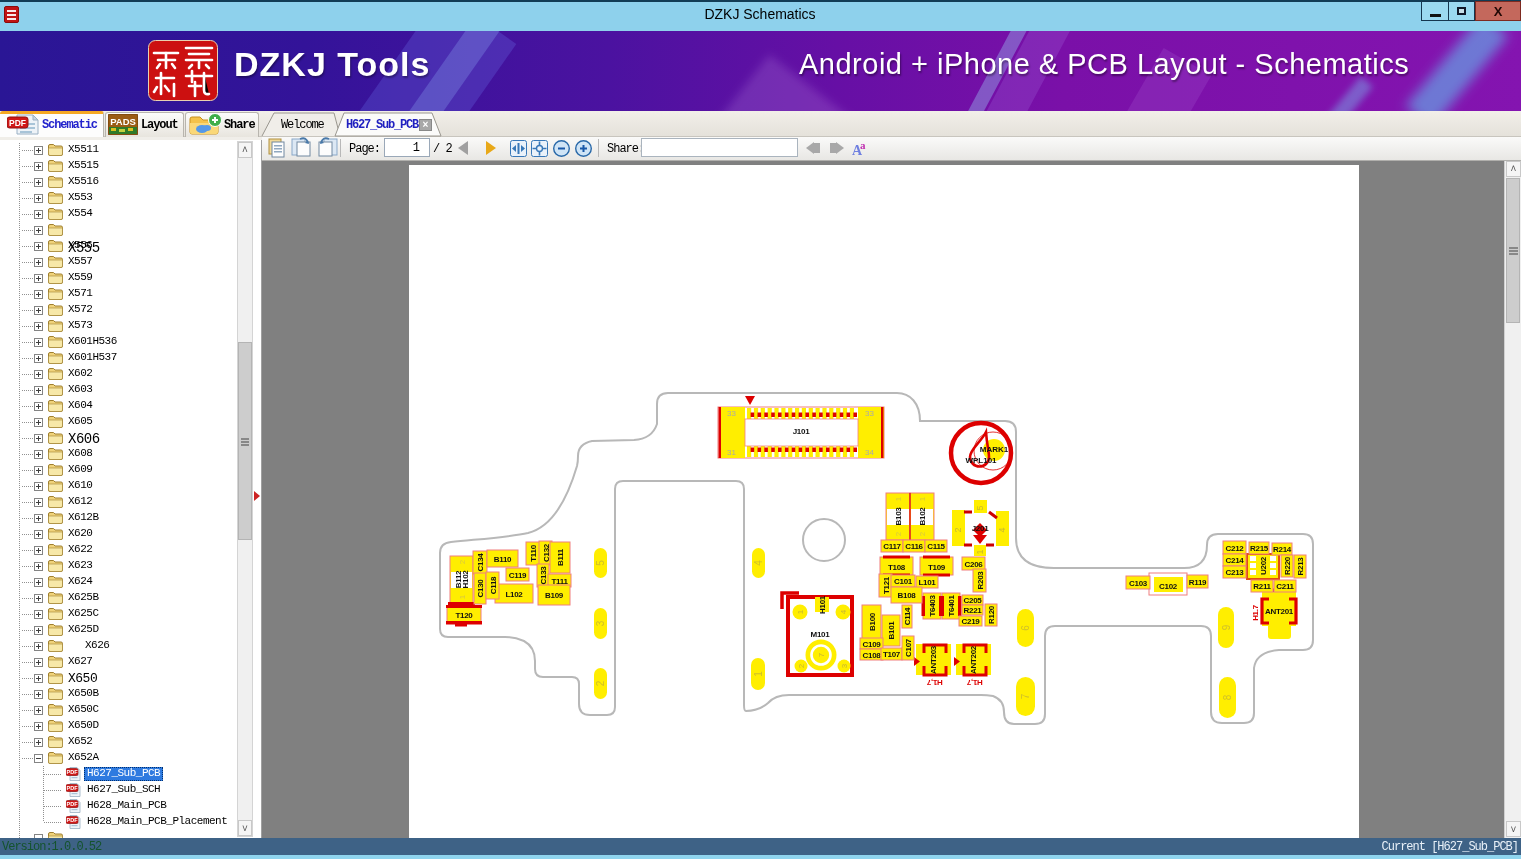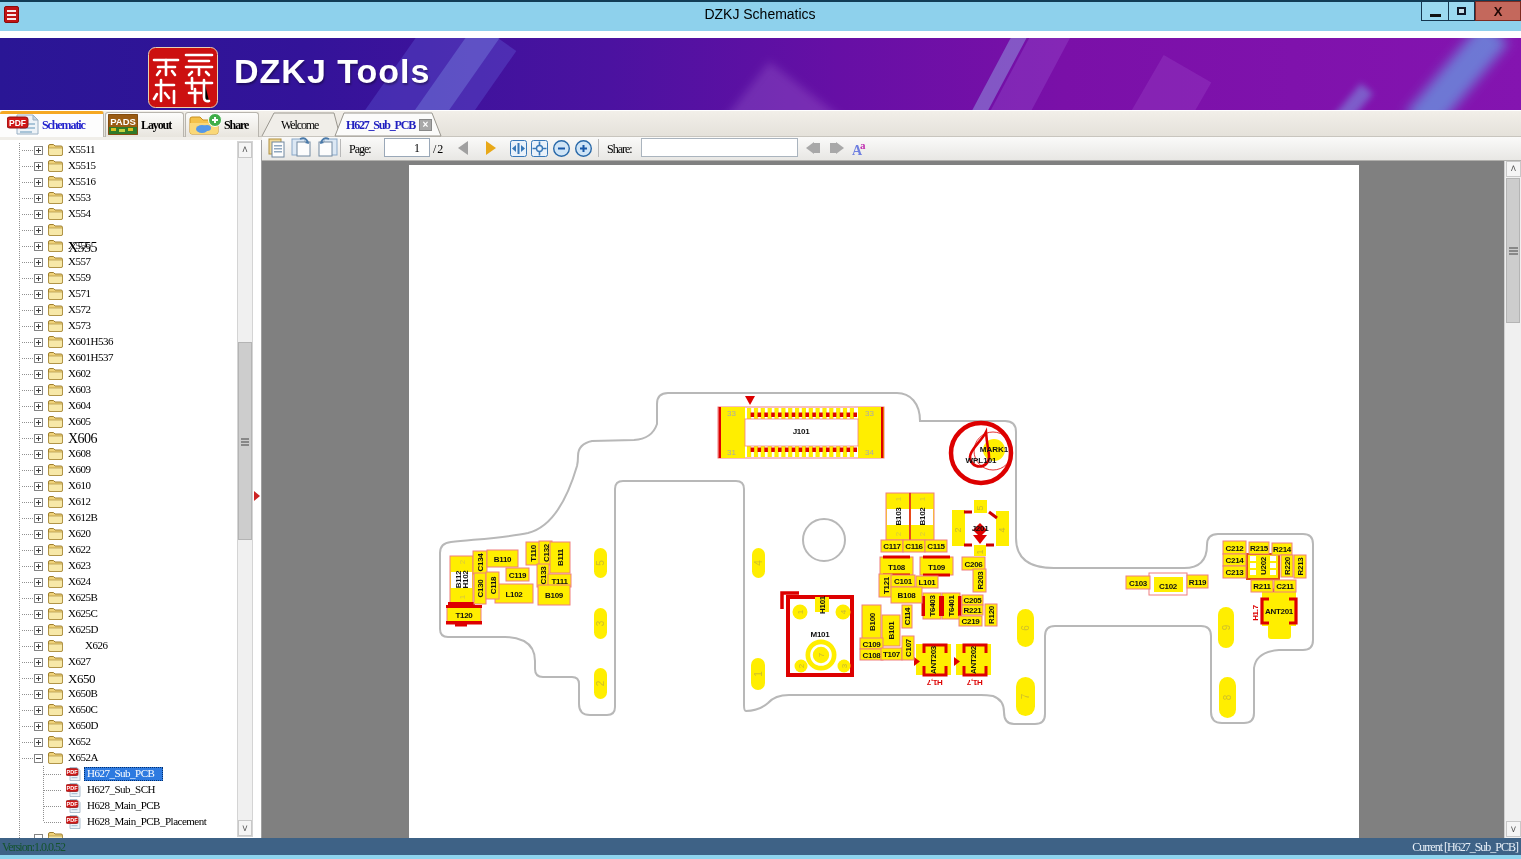--- a/index.html
+++ b/index.html
@@ -1,38 +1,38 @@
 <!DOCTYPE html>
 <html><head><meta charset="utf-8">
 <style>
 *{margin:0;padding:0;box-sizing:border-box}
 html,body{width:1521px;height:859px;overflow:hidden;background:#808080;
  font-family:"Liberation Sans",sans-serif;}
 .abs{position:absolute}
-.mono{font-family:Liberation Serif, serif}
+.mono{font-family:Liberation Mono, monospace}
 </style></head>
 <body>
 <div class="abs" style="left:0;top:0;width:1521px;height:859px;background:#fff">
 
 <div class="abs" style="left:0;top:0;width:1521px;height:31px;background:#8ed1ec;border-top:2px solid #123c55"></div>
 <div class="abs" style="left:4px;top:6px;width:15px;height:17px;background:#c01414;border-radius:2px;border:1px solid #8c0a0a">
  <div class="abs" style="left:2px;top:3px;width:9px;height:2px;background:#fff;opacity:.9"></div>
  <div class="abs" style="left:2px;top:7px;width:9px;height:2px;background:#fff;opacity:.9"></div>
  <div class="abs" style="left:2px;top:11px;width:9px;height:2px;background:#fff;opacity:.9"></div>
 </div>
 <div class="abs" style="left:660px;top:6px;width:200px;height:18px;color:#000;font-size:14px;text-align:center">DZKJ Schematics</div>
 <div class="abs" style="left:1421px;top:1px;width:28px;height:20px;background:#9bd9f0;border:1px solid #15364f;color:#0a1a28;text-align:center">
       <div class="abs" style="left:8px;top:12px;width:11px;height:3px;background:#111"></div>
     </div>
 <div class="abs" style="left:1448px;top:1px;width:27px;height:20px;background:#9bd9f0;border:1px solid #15364f">
       <div class="abs" style="left:8px;top:5px;width:9px;height:8px;border:2px solid #101828;background:#c8dfe8"></div>
     </div>
 <div class="abs" style="left:1475px;top:1px;width:46px;height:20px;background:#c4685c;border:1px solid #7e2a20;color:#200805;text-align:center;font-weight:bold;font-size:13px;line-height:19px">X</div>
 
-<div class="abs" style="left:0;top:38px;width:1521px;height:72px;overflow:hidden;background:linear-gradient(90deg,#2a1695 0%,#331399 20%,#4b12a0 40%,#660fa5 55%,#7a10a8 70%,#8414b0 100%)">
+<div class="abs" style="left:0;top:31px;width:1521px;height:80px;overflow:hidden;background:linear-gradient(90deg,#2a1695 0%,#331399 20%,#4b12a0 40%,#660fa5 55%,#7a10a8 70%,#8414b0 100%)">
  <div class="abs" style="left:380px;top:-30px;width:90px;height:190px;background:rgba(120,140,255,0.22);transform:rotate(35deg)"></div>
  <div class="abs" style="left:430px;top:-40px;width:28px;height:190px;background:rgba(150,190,255,0.25);transform:rotate(35deg)"></div>
  <div class="abs" style="left:985px;top:-60px;width:14px;height:220px;background:rgba(160,220,255,0.35);transform:rotate(28deg)"></div>
  <div class="abs" style="left:1005px;top:-60px;width:36px;height:220px;background:rgba(190,160,255,0.16);transform:rotate(28deg)"></div>
  <div class="abs" style="left:1120px;top:20px;width:55px;height:160px;background:rgba(210,170,255,0.12);transform:rotate(30deg)"></div>
  <div class="abs" style="left:1440px;top:-20px;width:34px;height:120px;background:rgba(90,220,250,0.5);transform:rotate(40deg);filter:blur(6px)"></div>
  <div class="abs" style="left:1330px;top:40px;width:16px;height:90px;background:rgba(120,230,255,0.35);transform:rotate(40deg);filter:blur(3px)"></div>
  <div class="abs" style="left:730px;top:48px;width:110px;height:90px;background:rgba(230,200,255,0.16);transform:rotate(38deg);filter:blur(4px)"></div>
 
  <svg class="abs" style="left:148px;top:9px" width="70" height="61" viewBox="0 0 70 61">
@@ -55,20 +55,21 @@
           <path d="M17 46 L21 51"></path>
           <path d="M26 44 V56"></path>
    <path d="M38 36 H64"></path>
           <path d="M44 31 V42"></path>
           <path d="M41 46 H53"></path>
           <path d="M47 42 V56"></path>
           <path d="M56 33 L56 50 Q56 55 61 54"></path>
   </g>
  </svg>
  <div class="abs" style="left:234px;top:13px;width:400px;height:40px;color:#fff;font-size:34px;line-height:41px;font-weight:bold;letter-spacing:1px;text-shadow:1px 2px 2px rgba(0,0,0,.35)">DZKJ Tools</div>
+ <div class="abs" style="left:799px;top:15px;width:700px;height:38px;color:#fff;font-size:29px;line-height:36px;letter-spacing:0.5px;text-shadow:1px 2px 2px rgba(0,0,0,.4)">Android + iPhone &amp; PCB Layout - Schematics</div>
 </div>
 
 <div class="abs" style="left:0;top:111px;width:1521px;height:26px;background:linear-gradient(#f2efe9,#e4e1da)"></div>
 <div class="abs" style="left:0;top:136px;width:1521px;height:4px;background:#f0eee9;border-top:1px solid #c8c5be"></div>
 
 <div class="abs" style="left:0;top:111px;width:104px;height:26px;background:#fdfdfd;border-top:3px solid #f5a823;border-right:1px solid #b8b5ae;border-radius:3px 3px 0 0"></div>
 <svg class="abs" style="left:7px;top:113px" width="34" height="22" viewBox="0 0 34 22">
  <path d="M10 2 H26 L31 7 V21 H10 Z" fill="#eef3f8" stroke="#9ab0c4"></path>
  <path d="M26 2 L26 7 L31 7 Z" fill="#c8d6e2" stroke="#9ab0c4"></path>
  <rect x="13" y="10" width="15" height="2" fill="#a8c4d8"></rect>

